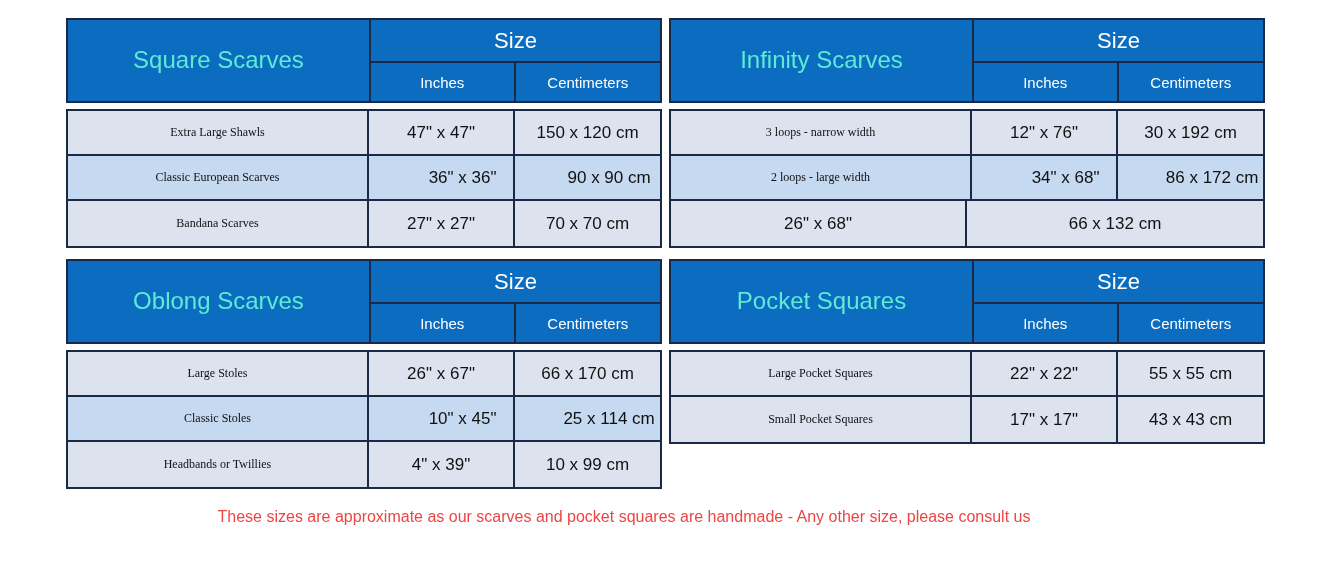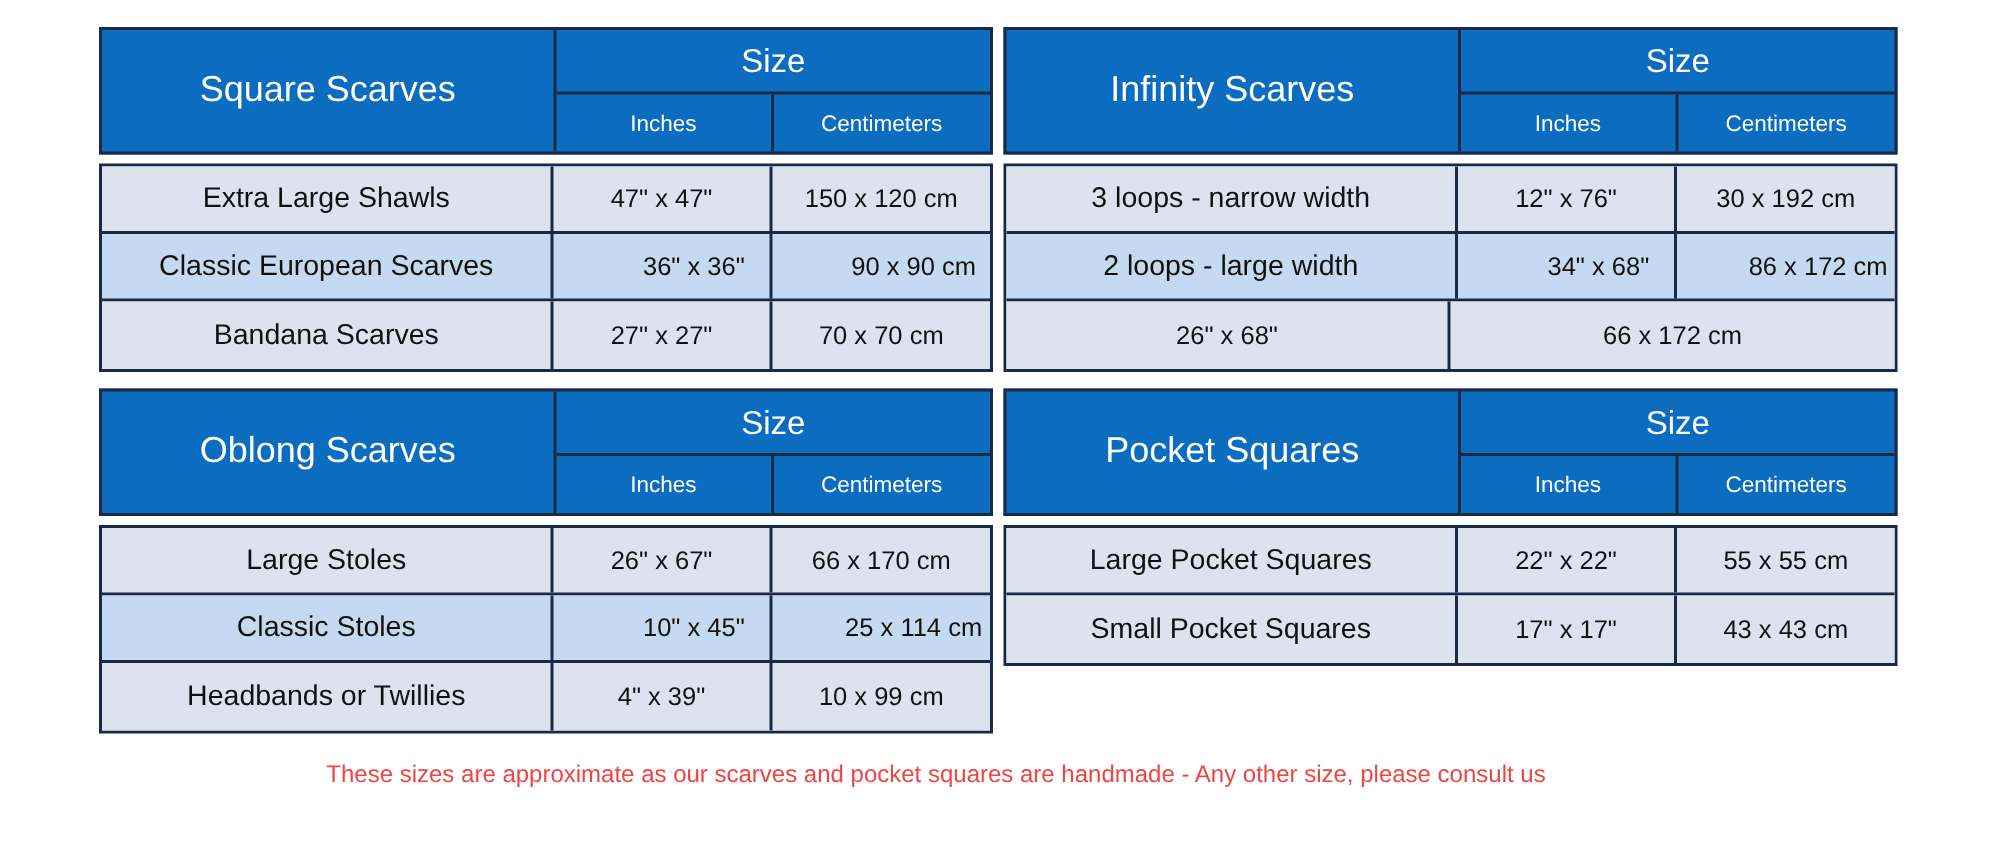--- a/index.html
+++ b/index.html
@@ -44,21 +44,21 @@
     border: 2px solid #1a2a44;
     height: 85px;
     box-sizing: border-box;
   }
 
   .thead-title {
     flex: 0 0 303px;
     display: flex;
     align-items: center;
     justify-content: center;
-    color: #ffffff;
+    color: #5eead4;
     font-size: 24px;
     text-align: center;
     border-right: 2px solid #1a2a44;
     box-sizing: border-box;
     padding: 18px 6px;
     line-height: 1.1;
   }
 
   .thead-size {
     flex: 1 1 auto;
@@ -112,26 +112,27 @@
     border-bottom: none;
   }
   .trow.odd  { background: #dce3ef; }
   .trow.even { background: #c5d9f1; gap: 43px; }
 
   .cell-name {
     flex: 0 0 301px;
     display: flex;
     align-items: center;
     justify-content: center;
-    font-size: 19px;
+    font-size: 12px;
     color: #111111;
     border-right: 2px solid #1a2a44;
     box-sizing: border-box;
     padding: 0 0;
     text-align: center;
+    font-family: Liberation Serif, serif;
   }
 
   .cell-val {
     flex: 1 1 50%;
     display: flex;
     align-items: center;
     justify-content: center;
     font-size: 17px;
     color: #111111;
     box-sizing: border-box;
@@ -207,21 +208,21 @@
           <div class="cell-val inches">12" x 76"</div>
           <div class="cell-val">30 x 192 cm</div>
         </div>
         <div class="trow even">
           <div class="cell-name">2 loops - large width</div>
           <div class="cell-val inches">34" x 68"</div>
           <div class="cell-val">86 x 172 cm</div>
         </div>
         <div class="trow odd">
           <div class="cell-val inches">26" x 68"</div>
-          <div class="cell-val">66 x 172 cm</div>
+          <div class="cell-val">66 x 132 cm</div>
         </div>
       </div>
     </div>
 
     <div class="table-block">
       <div class="thead">
         <div class="thead-title">Oblong Scarves</div>
         <div class="thead-size">
           <div class="size-label">Size</div>
           <div class="unit-row">

